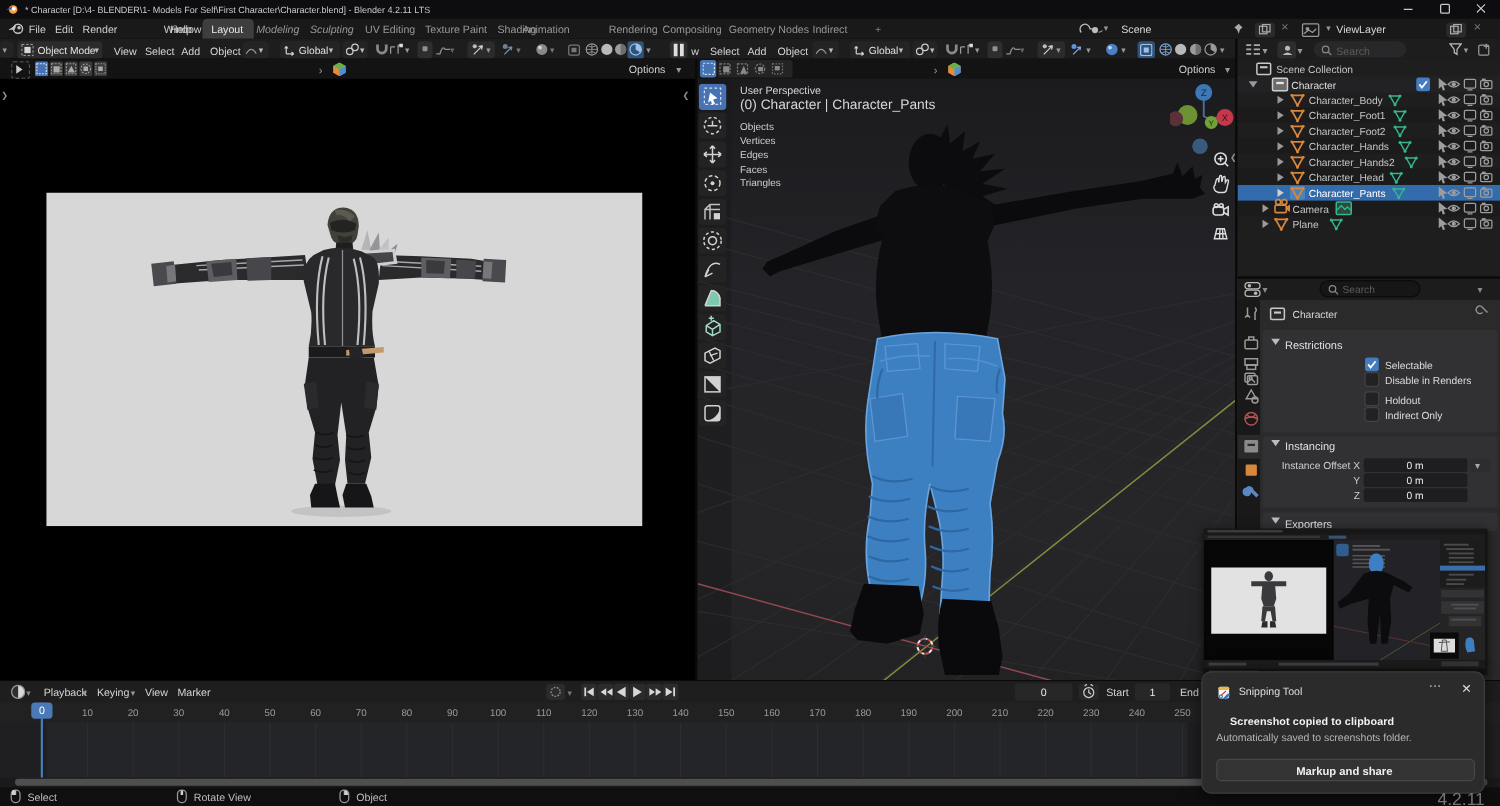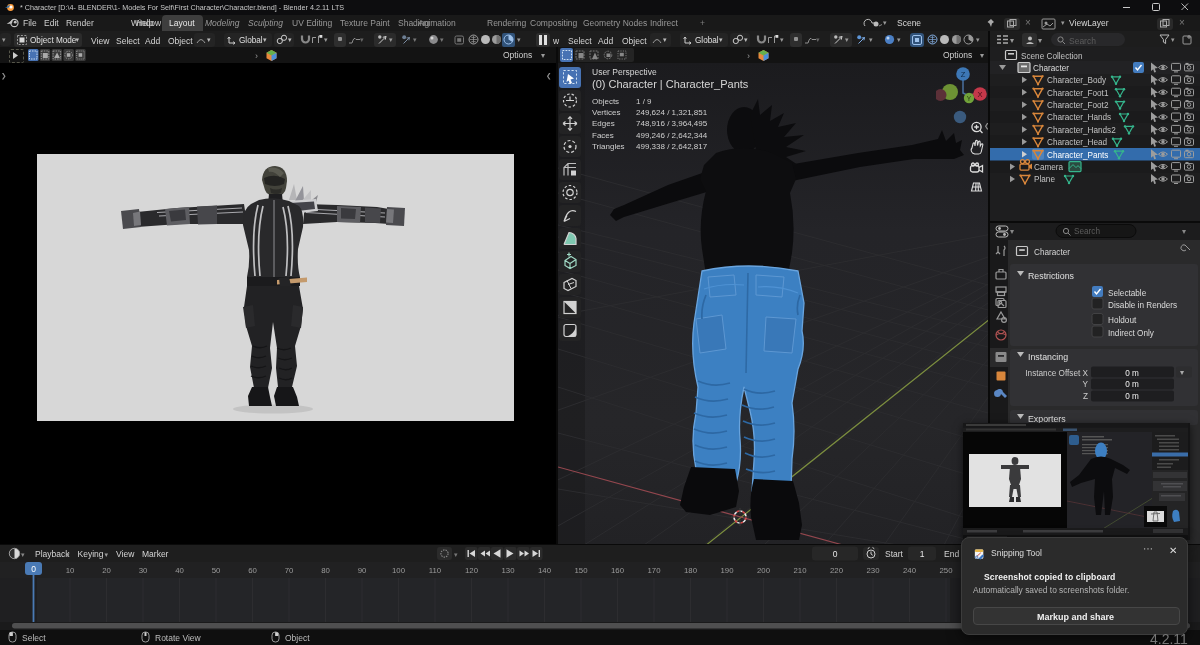--- a/index.html
+++ b/index.html
@@ -667,21 +667,20 @@
       <g transform="translate(11,263.5)">
             <rect x="-6" y="-6" width="12" height="12" rx="2"></rect>
             <path d="M-6 6 A12 12 0 0 0 6 -6 L6 6 Z" fill="#d2d2d2" stroke="none"></path>
           </g>
     </g>
   </svg>
 
   <div class="abs" style="left:34px;top:20px;font-size:8.5px;color:#d6d6d6;">User Perspective</div>
   <div class="abs" style="left:34px;top:31px;font-size:11px;color:#d6d6d6;">(0) Character | Character_Pants</div>
   <div class="abs" style="left:34px;top:49px;font-size:8px;color:#cfcfcf;line-height:11.2px;">Objects<br>Vertices<br>Edges<br>Faces<br>Triangles</div>
-  <div class="abs" style="left:78px;top:49px;font-size:8px;color:#cfcfcf;line-height:11.2px;">1 / 9<br>249,624 / 1,321,851<br>748,916 / 3,964,495<br>499,246 / 2,642,344<br>499,338 / 2,642,817</div>
 
   <svg class="abs" style="left:936px;top:67px;left:378px;top:20px" width="52" height="58" viewBox="0 0 52 58">
     <path d="M27 9 L27 26 L31 28" stroke="#4a6f9e" stroke-width="1.5" fill="none"></path>
     <path d="M31 28 L38 27" stroke="#8a4a50" stroke-width="1.5" fill="none"></path>
     <path d="M31 28 L33 30" stroke="#5a7a3a" stroke-width="1.5" fill="none"></path>
     <circle cx="27" cy="7" r="6.8" fill="#3d77b5"></circle>
         <text x="27" y="9.8" font-size="7.5" fill="#0e2a48" text-anchor="middle" font-family="Liberation Sans">Z</text>
     <circle cx="14" cy="25" r="8" fill="#6d9234"></circle>
     <circle cx="4.5" cy="28" r="6" fill="#5c3038"></circle>
     <circle cx="44" cy="27" r="6.8" fill="#c4384a"></circle>

